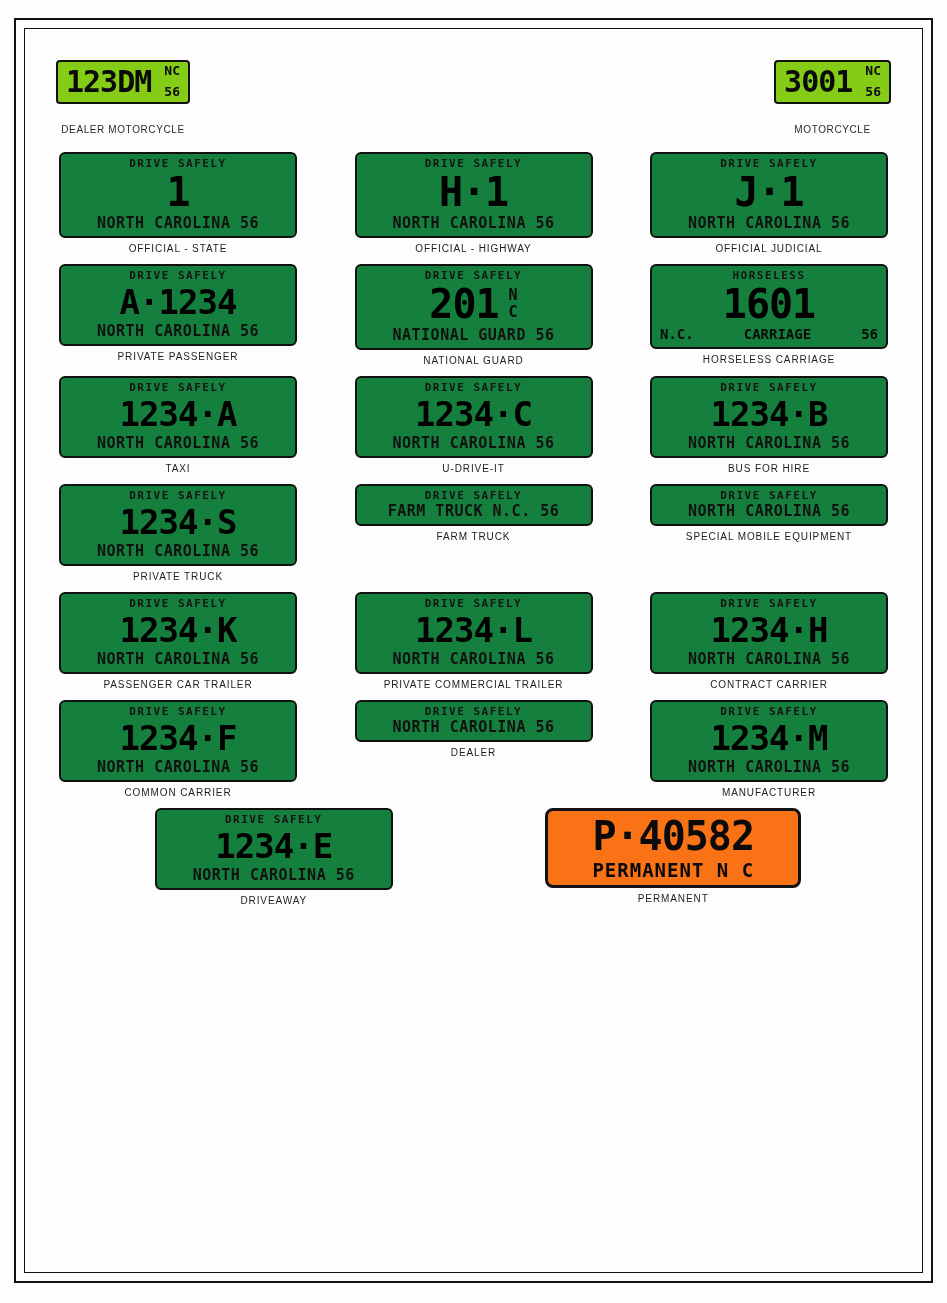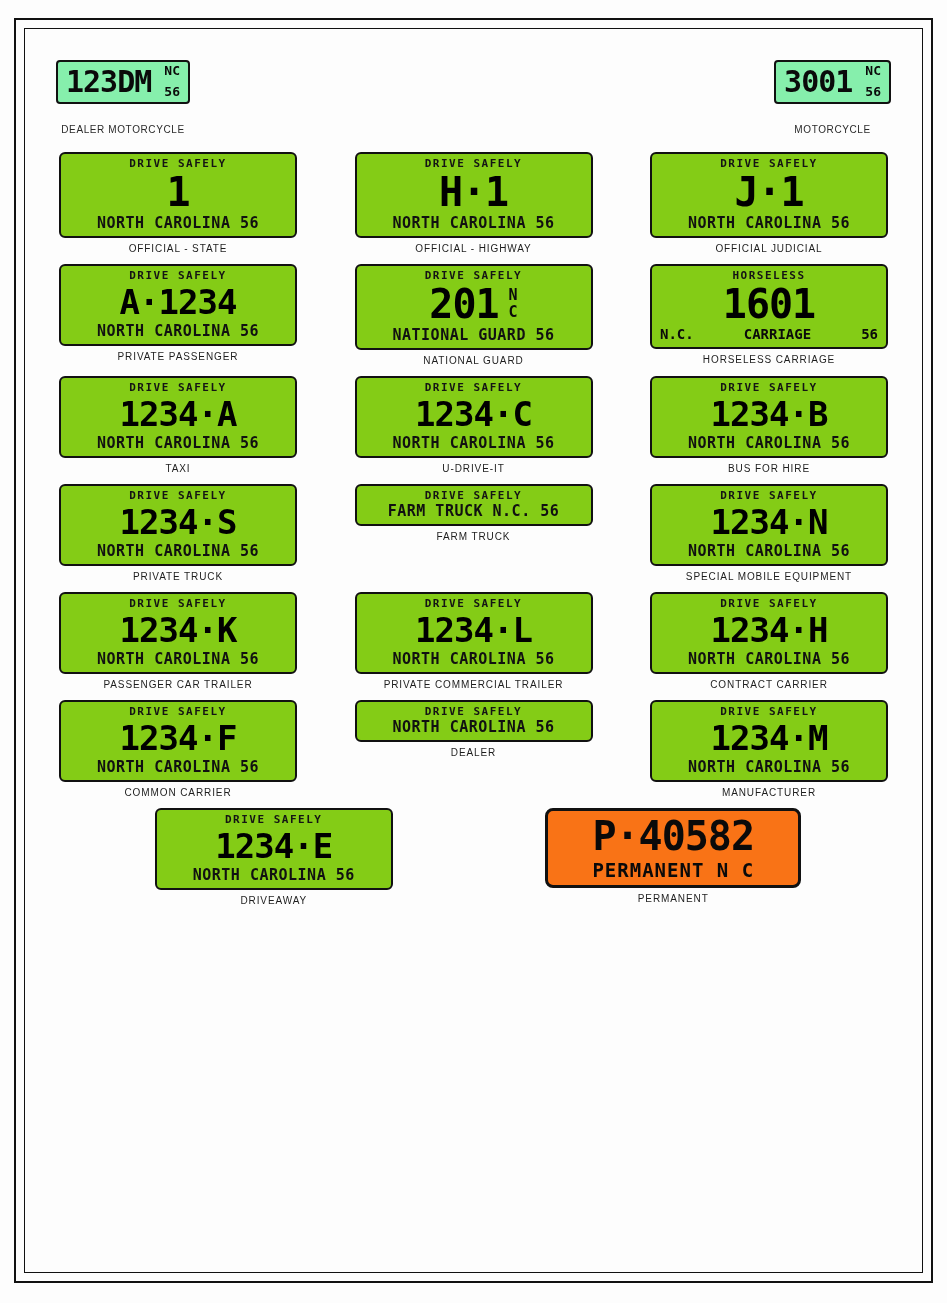--- a/index.html
+++ b/index.html
@@ -84,21 +84,21 @@
   }
   .corner-plate.left { left: 22px; }
   .corner-plate.right { right: 22px; }
 
   .cp-box {
     border: 2px solid #111;
     border-radius: 4px;
     padding: 2px 8px 3px 8px;
     display: flex;
     align-items: center;
-    background: #86efac;
+    background: #84cc16;
   }
   .cp-num {
     font-family: "DejaVu Sans Mono", monospace;
     font-weight: bold;
     font-size: 30px;
     line-height: 34px;
     letter-spacing: -1px;
   }
   .cp-nc {
     margin-left: 13px;
@@ -138,21 +138,21 @@
     display: flex;
     flex-direction: column;
     align-items: center;
   }
 
   .plate {
     width: 238px;
     box-sizing: border-box;
     border: 2px solid #111;
     border-radius: 6px;
-    background: #84cc16;
+    background: #15803d;
     padding: 3px 6px 4px 6px;
     position: relative;
   }
 
   .plate-top {
     text-align: center;
     font-family: "DejaVu Sans Mono", monospace;
     font-size: 11px;
     font-weight: bold;
     letter-spacing: 1.5px;
@@ -387,21 +387,20 @@
         <div class="cell">
           <div class="plate">
             <div class="plate-top">DRIVE SAFELY</div>
             <div class="plate-bottom">FARM TRUCK N.C. 56</div>
           </div>
           <div class="caption">FARM TRUCK</div>
         </div>
         <div class="cell">
           <div class="plate">
             <div class="plate-top">DRIVE SAFELY</div>
-            <div class="plate-main small">1234·N</div>
             <div class="plate-bottom">NORTH CAROLINA 56</div>
           </div>
           <div class="caption">SPECIAL MOBILE EQUIPMENT</div>
         </div>
       </div>
 
       <div class="row">
         <div class="cell">
           <div class="plate">
             <div class="plate-top">DRIVE SAFELY</div>

